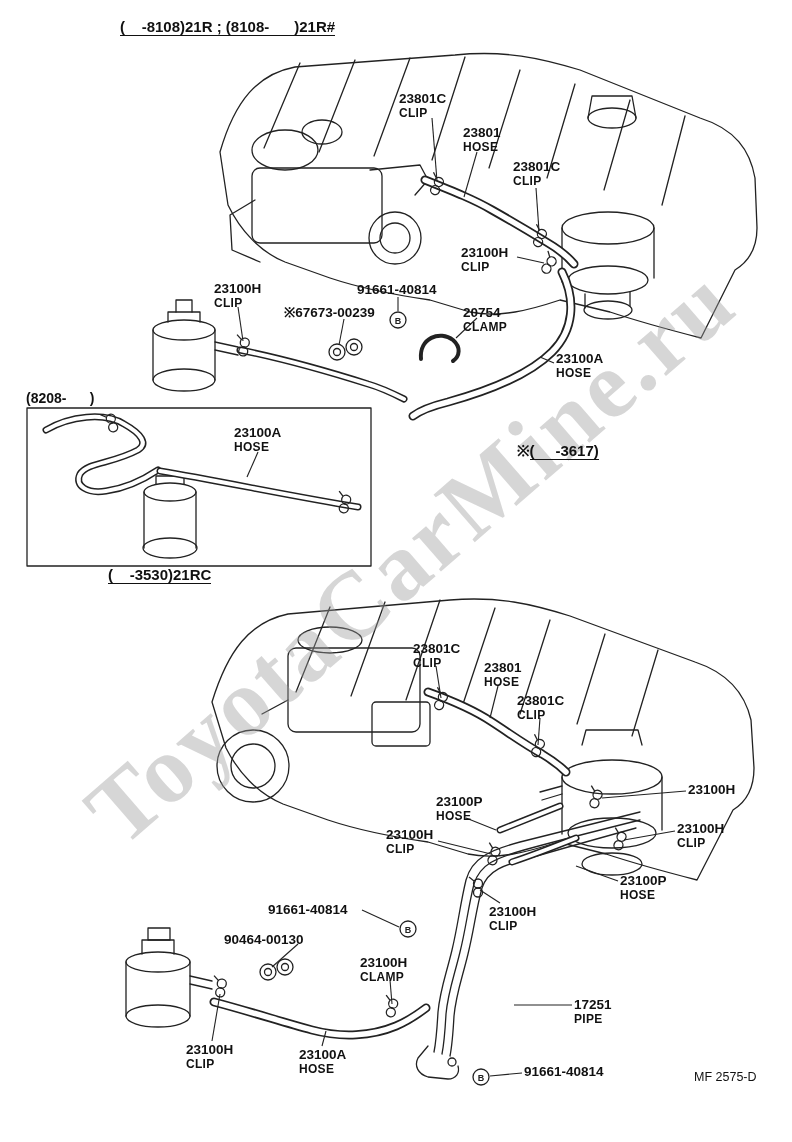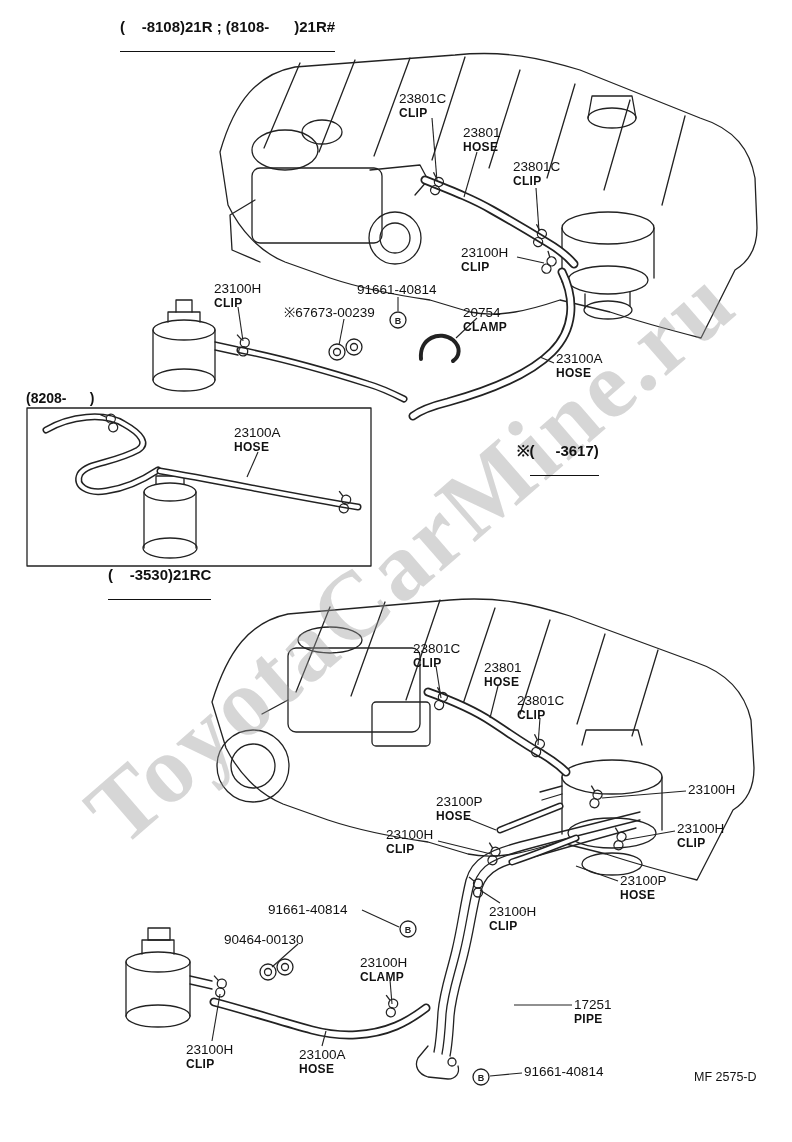--- a/index.html
+++ b/index.html
@@ -9,24 +9,24 @@
   svg.art{position:absolute;left:0;top:0;z-index:1}
   .ln{stroke:#222;fill:none;stroke-width:1.3;stroke-linejoin:round;stroke-linecap:round}
   .ld{stroke:#222;fill:none;stroke-width:1.1}
   .t-out{stroke:#222;stroke-width:9;fill:none;stroke-linecap:round}
   .t-in{stroke:#fff;stroke-width:5.5;fill:none;stroke-linecap:round}
   .t2-out{stroke:#222;stroke-width:7;fill:none;stroke-linecap:round}
   .t2-in{stroke:#fff;stroke-width:4;fill:none;stroke-linecap:round}
   .thick{stroke:#222;stroke-width:4;fill:none;stroke-linecap:round}
   .boltText{fill:#222;stroke:none;font:bold 9px "Liberation Sans",sans-serif;text-anchor:middle}
   .lbl{position:absolute;z-index:10;line-height:1.1}
-  .lbl .pn{font-weight:normal;font-size:13.5px;white-space:nowrap}
+  .lbl .pn{font-weight:bold;font-size:13.5px;white-space:nowrap}
   .lbl .sub{font-weight:bold;font-size:12px;letter-spacing:.3px;white-space:nowrap}
   .code{position:absolute;z-index:10;font-weight:bold;font-size:15px;white-space:pre}
-  .underline{display:inline-block;border-bottom:1.6px solid #111;padding-bottom:16px}
+  .underline{display:inline-block;border-bottom:1.6px solid #111;padding-bottom:0}
   .footer-code{position:absolute;z-index:10;font-weight:normal;font-size:12.5px;white-space:nowrap}
   .watermark{position:absolute;left:-190px;top:500px;width:1200px;text-align:center;
              transform:rotate(-41deg);font-family:"Liberation Serif",serif;font-size:96px;
              font-weight:bold;color:#9a9a9a;opacity:.40;letter-spacing:3px;z-index:4;
              pointer-events:none;white-space:nowrap}
 </style>
 </head>
 <body>
 
 <div id="stage">

